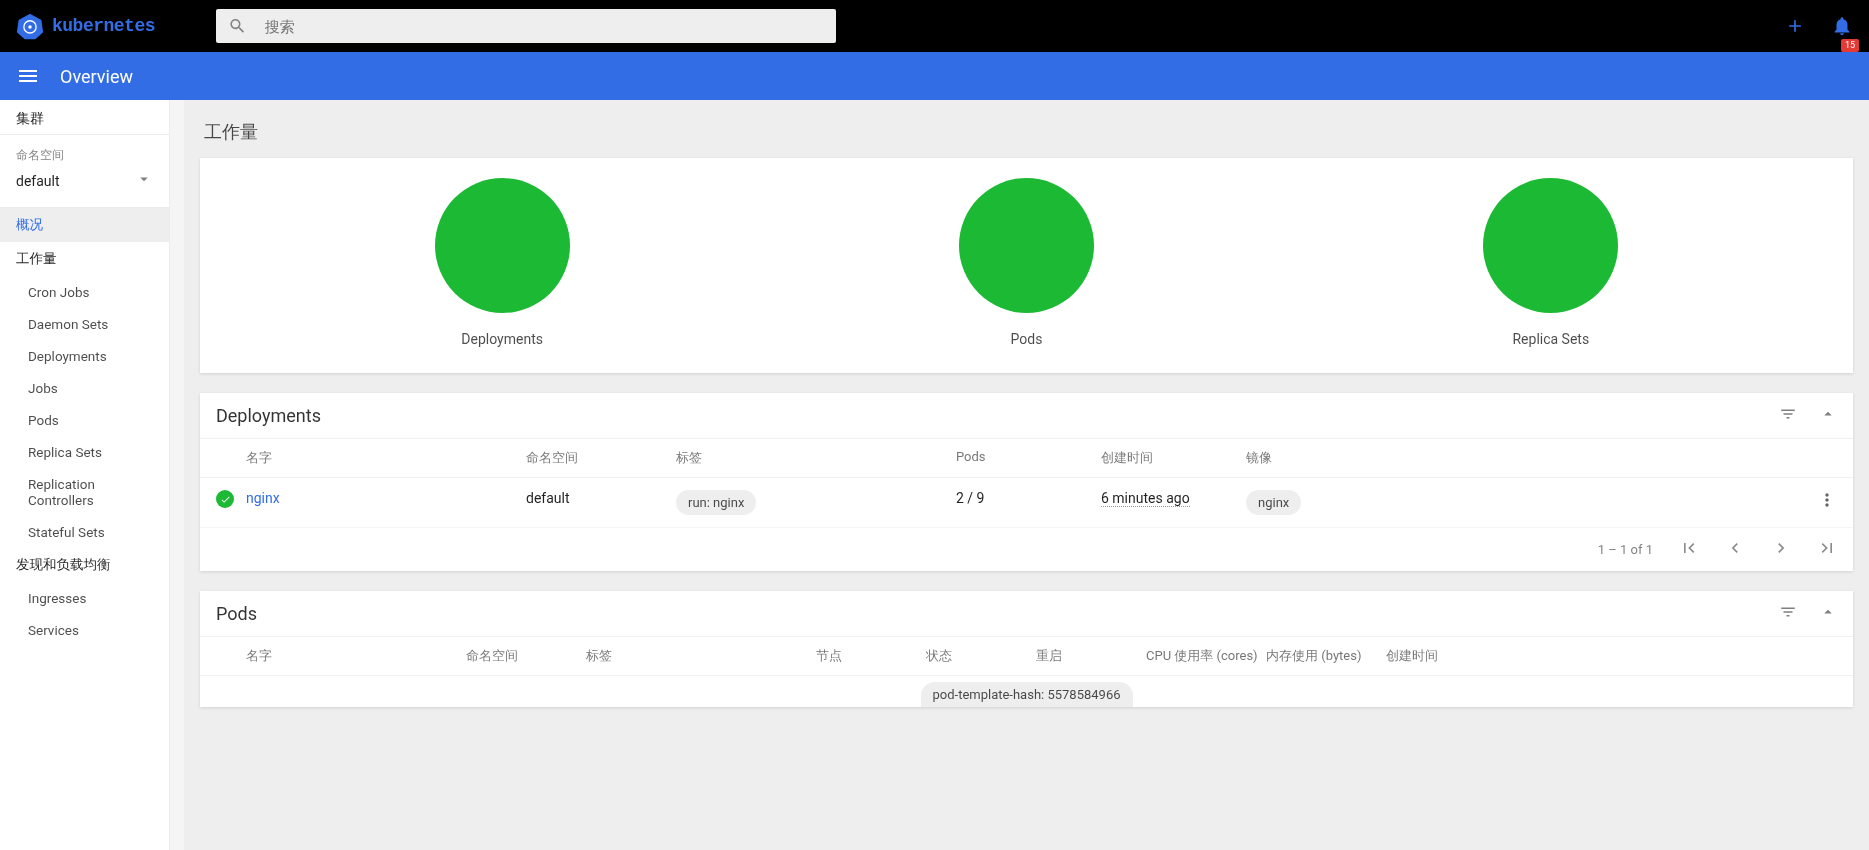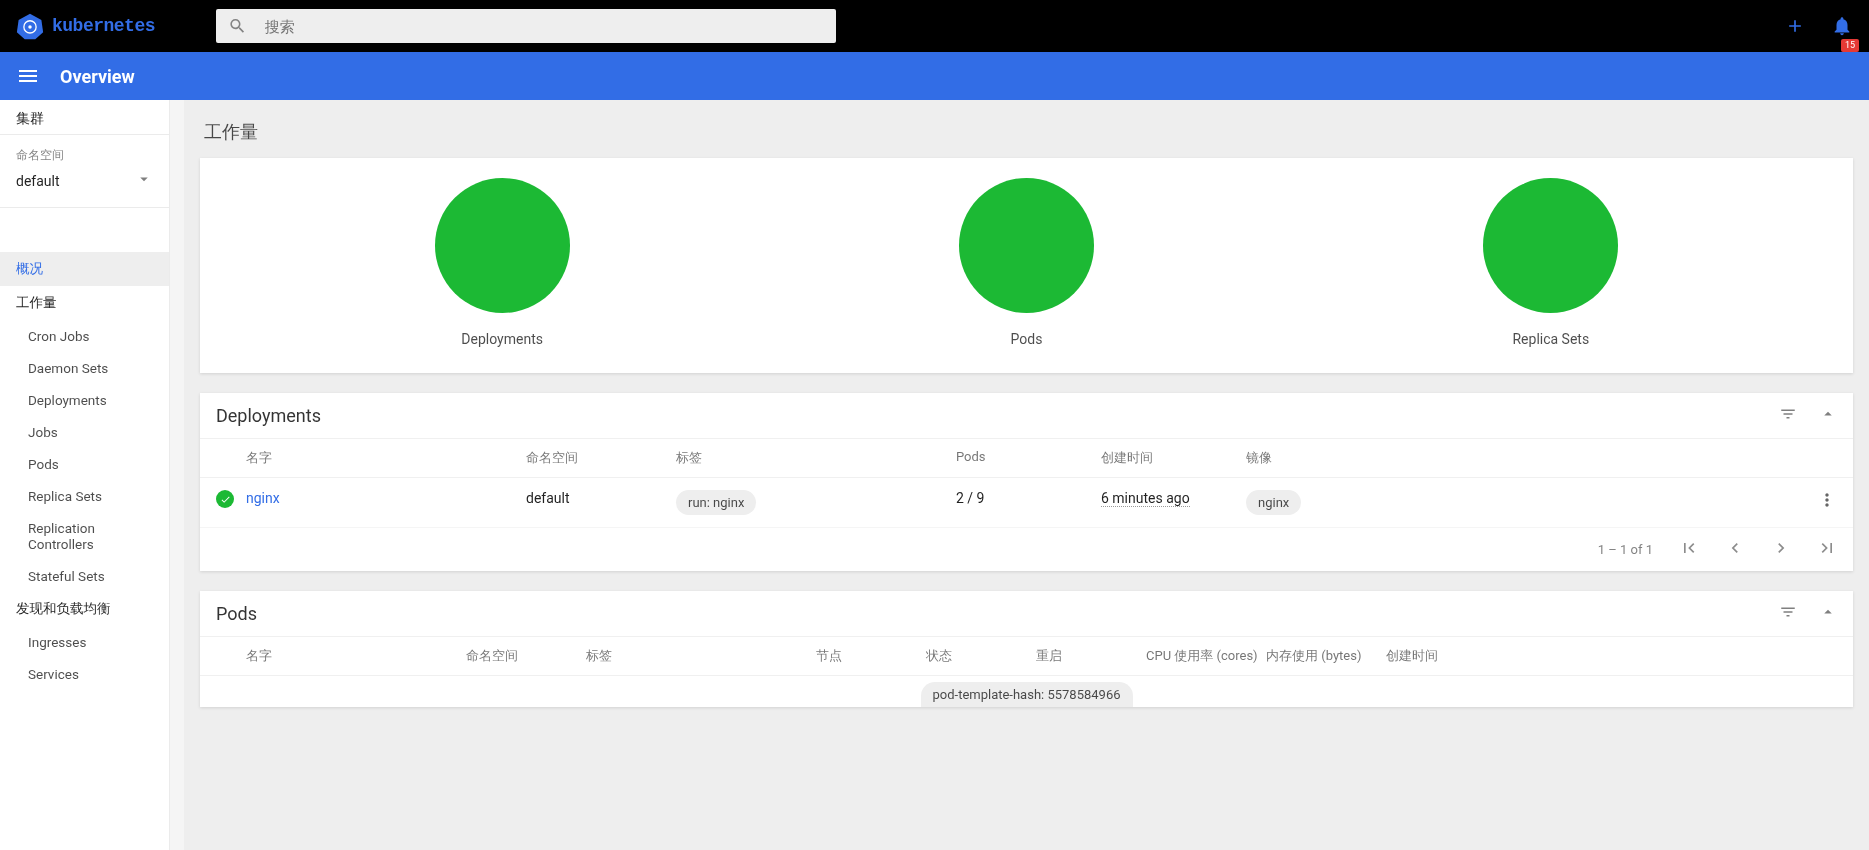--- a/index.html
+++ b/index.html
@@ -11,28 +11,28 @@
 .searchbox { display: flex; align-items: center; background: #eee; height: 34px; width: 620px; border-radius: 2px; padding: 16px 12px; gap: 18px; }
 .searchbox input { border: none; background: transparent; outline: none; font-size: 15px; width: 100%; color: #555; }
 .top-right { margin-left: auto; display: flex; align-items: center; gap: 26px; }
 .icon-btn { color: #555; cursor: pointer; display: flex; align-items: center; justify-content: center; position: relative; }
 .icon-plus svg { width: 20px; height: 20px; }
 .bell-badge { position: absolute; top: -4px; right: -6px; background: #e53935; color: #fff; border-radius: 2px; font-size: 9px; padding: 1px 4px; min-width: 14px; text-align: center; line-height: 1.2; margin-top: 28px; }
 .bell svg { fill: #326de6; }
 
 .bluebar { height: 48px; background: #326de6; color: #fff; display: flex; align-items: center; padding: 0 16px; gap: 20px; }
 .hamburger svg { fill: #fff; width: 24px; height: 24px; }
-.page-title { font-size: 18px; font-weight: 700; }
+.page-title { font-size: 18px; font-weight: 400; }
 
 .layout { display: flex; height: calc(100vh - 90px); }
 .sidebar { width: 170px; border-right: 1px solid rgba(0,0,0,0.08); overflow-y: auto; background: #fff; flex-shrink: 0; }
 .scrollbar-track { width: 14px; background: #f5f5f5; flex-shrink: 0; }
 .sidebar .section-head { font-size: 14px; font-weight: 500; padding: 10px 16px 6px; color: rgba(0,0,0,0.87); }
 .sidebar .nav-item { padding: 8px 16px 8px 28px; font-size: 13.5px; color: rgba(0,0,0,0.7); cursor: pointer; }
-.sidebar .nav-item.active { color: #326de6; background: #eee; padding-left: 16px; margin-top: 44px; }
+.sidebar .nav-item.active { color: #326de6; background: #eee; padding-left: 16px; }
 .sidebar .nav-item.heading { padding-left: 16px; font-weight: 500; color: rgba(0,0,0,0.87); }
 .sidebar .divider-ns { border-top: 1px solid rgba(0,0,0,0.08); border-bottom: 1px solid rgba(0,0,0,0.08); padding: 6px 0; }
 .ns-label { font-size: 12px; color: rgba(0,0,0,0.5); padding: 6px 16px 2px; }
 .ns-select { display: flex; align-items: center; justify-content: space-between; padding: 4px 16px 10px; font-size: 14px; cursor: pointer; }
 .chev-down svg { width: 18px; height: 18px; fill: rgba(0,0,0,0.5); }
 
 .main { flex: 1; background: #eee; overflow-y: auto; padding: 16px 16px 0 16px; }
 .main-title { font-size: 18px; color: rgba(0,0,0,0.7); margin: 4px 0 14px 4px; }
 .card { background: #fff; margin-bottom: 20px; box-shadow: 0 1px 3px rgba(0,0,0,0.12); }
 .card-head { display: flex; align-items: center; padding: 12px 16px; border-bottom: 1px solid rgba(0,0,0,0.06); }

